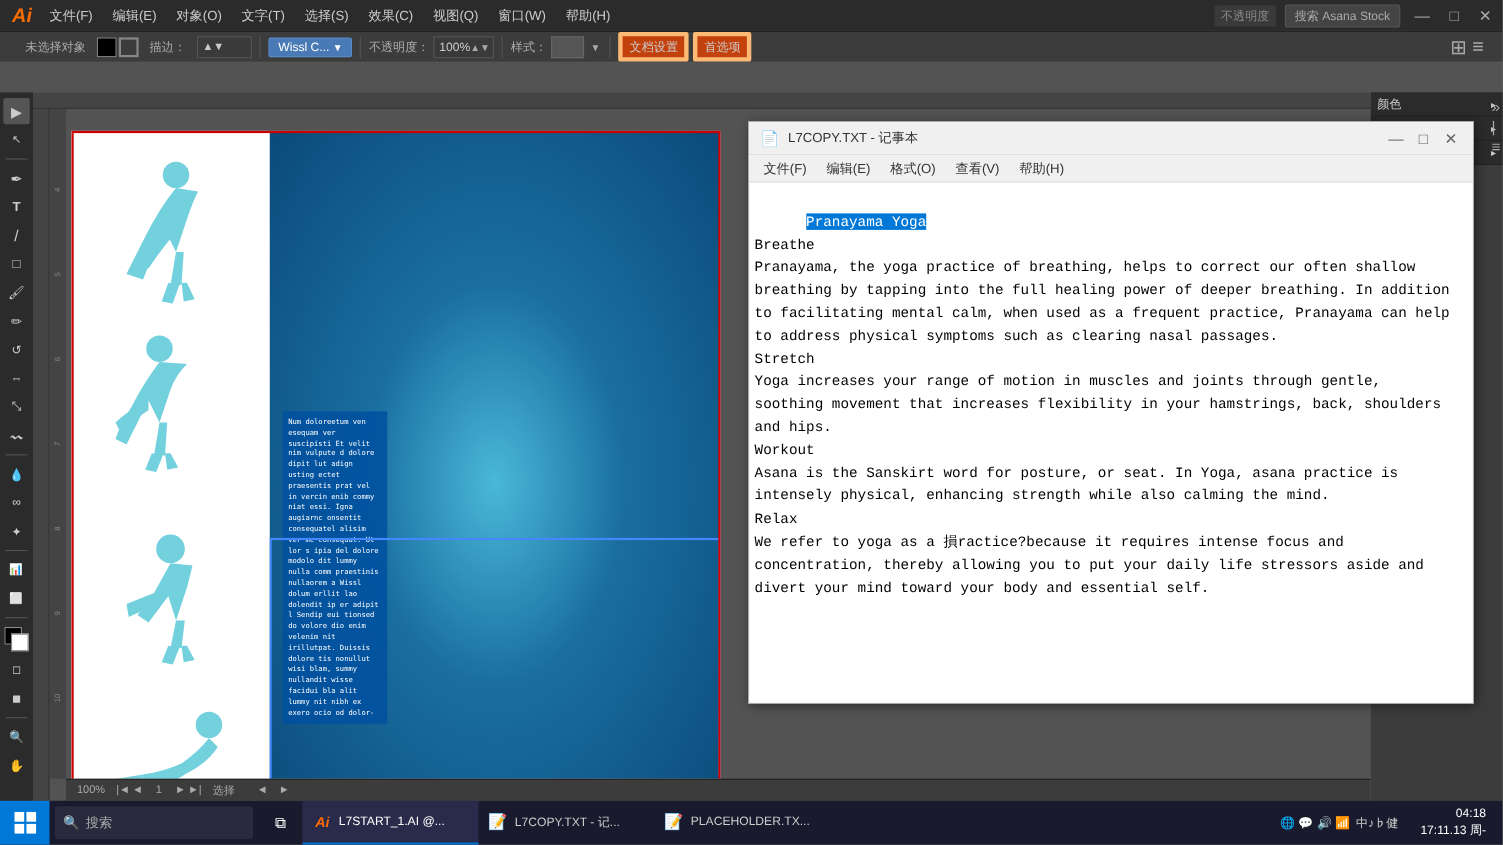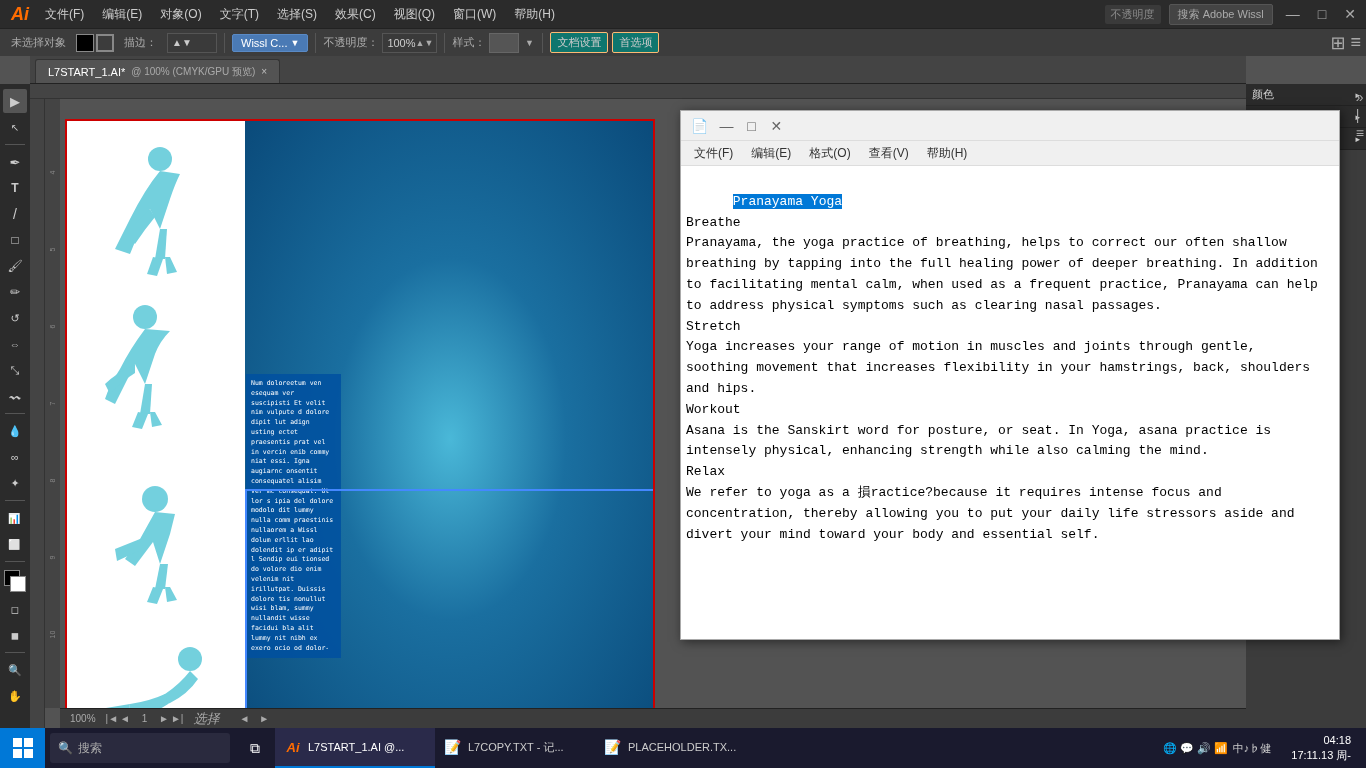--- a/index.html
+++ b/index.html
@@ -26,22 +26,22 @@
     #ai-window { position: absolute; top: 0; left: 0; width: 1366px; height: 728px; background: #535353; }
 
     
     #ai-menubar { height: 28px; background: #2b2b2b; display: flex; align-items: center; padding: 0 5px; gap: 2px; }
     .ai-logo { color: #ff6c00; font-weight: bold; font-size: 18px; width: 30px; text-align: center; font-style: italic; }
     .ai-menu-item { color: #ccc; font-size: 12px; padding: 2px 8px; cursor: pointer; border-radius: 2px; }
     .ai-menu-right { margin-left: auto; display: flex; align-items: center; gap: 8px; color: #ccc; font-size: 11px; }
     .ai-menu-right span { padding: 0 5px; cursor: pointer; }
 
     
-    #ai-toolbar { height: 28px; background: #3c3c3c; display: flex; align-items: center; padding: 0 5px; gap: 4px; border-top: 1px solid #222; justify-content: flex-end; }
-    .toolbar-item { color: #ccc; font-size: 11px; padding: 2px 6px; background: #0f766e; border: 1px solid #fdba74; border-radius: 2px; cursor: pointer; display: flex; align-items: center; gap: 3px; }
+    #ai-toolbar { height: 28px; background: #3c3c3c; display: flex; align-items: center; padding: 0 17px; gap: 4px; border-top: 1px solid #222; justify-content: flex-end; }
+    .toolbar-item { color: #ccc; font-size: 11px; padding: 2px 6px; background: #c2410c; border: 4px solid #fdba74; border-radius: 2px; cursor: pointer; display: flex; align-items: center; gap: 3px; }
     .toolbar-divider { width: 1px; height: 20px; background: #555; margin: 0 3px; }
     .touch-c-btn { background: #4a7ab5; color: white; border: 1px solid #5a8ac5; padding: 2px 8px; border-radius: 2px; font-size: 11px; cursor: pointer; display: flex; align-items: center; gap: 3px; }
     #ai-tab-bar { height: 28px; background: #444; display: flex; align-items: flex-end; padding-left: 5px; border-bottom: 1px solid #222; }
     .ai-tab { height: 24px; background: #5a5a5a; color: #ccc; font-size: 11px; padding: 0 12px; display: flex; align-items: center; border-radius: 3px 3px 0 0; cursor: pointer; border: 1px solid #333; border-bottom: none; gap: 6px; }
     .ai-tab.active { background: #535353; color: white; }
     .ai-tab-close { opacity: 0.6; font-size: 10px; }
 
     
     #ai-tools { position: absolute; top: 84px; left: 0; width: 30px; bottom: 0; background: #2b2b2b; display: flex; flex-direction: column; align-items: center; padding: 5px 0; gap: 2px; z-index: 10; }
     .tool-btn { width: 24px; height: 24px; display: flex; align-items: center; justify-content: center; cursor: pointer; border-radius: 2px; color: #ccc; font-size: 13px; }
@@ -61,21 +61,21 @@
     .ruler-v { position: absolute; top: 15px; left: 0; width: 15px; bottom: 0; background: #444; border-right: 1px solid #333; }
     .canvas-content { position: absolute; top: 15px; left: 15px; right: 0; bottom: 20px; overflow: hidden; }
     .artboard { position: absolute; top: 20px; left: 20px; width: 590px; height: 640px; background: white; display: flex; }
     .artboard-left { width: 180px; height: 100%; background: white; position: relative; }
     .artboard-right { flex: 1; height: 100%; position: relative; overflow: hidden; }
 
     
     .blue-bg { position: absolute; top: 0; left: 0; right: 0; bottom: 0; background: radial-gradient(ellipse at center, #4ab8d8 0%, #1a6fa0 40%, #0a4a7a 100%); }
 
     
-    .text-overlay { position: absolute; top: 255px; left: 1px; width: 95px; background: rgba(0, 80, 160, 0.85); color: white; font-size: 7px; line-height: 1.4; padding: 5px; font-family: monospace; overflow: hidden; }
+    .text-overlay { position: absolute; top: 255px; left: 12px; width: 95px; background: rgba(0, 80, 160, 0.85); color: white; font-size: 7px; line-height: 1.4; padding: 5px; font-family: monospace; overflow: hidden; }
 
     
     #ai-status { position: absolute; bottom: 0; left: 30px; right: 0; height: 20px; background: #3c3c3c; display: flex; align-items: center; padding: 0 10px; gap: 10px; font-size: 10px; color: #aaa; border-top: 1px solid #222; }
 
     
     #notepad { position: absolute; top: 110px; left: 680px; width: 660px; height: 530px; background: white; border: 1px solid #aaa; box-shadow: 2px 2px 10px rgba(0,0,0,0.5); z-index: 100; display: flex; flex-direction: column; }
     #notepad-titlebar { height: 30px; background: #f0f0f0; display: flex; align-items: center; padding: 0 10px; border-bottom: 1px solid #ddd; }
     .notepad-icon { font-size: 14px; margin-right: 8px; }
     .notepad-title-text { flex: 1; font-size: 12px; color: #333; }
     .notepad-controls { display: flex; gap: 5px; }
@@ -103,21 +103,21 @@
     <span class="ai-menu-item">对象(O)</span>
     <span class="ai-menu-item">文字(T)</span>
     <span class="ai-menu-item">选择(S)</span>
     <span class="ai-menu-item">效果(C)</span>
     <span class="ai-menu-item">视图(Q)</span>
     <span class="ai-menu-item">窗口(W)</span>
     <span class="ai-menu-item">帮助(H)</span>
     <div class="ai-menu-right">
 
       <span style="color:#888;font-size:11px;cursor:pointer;padding:2px 6px;background:#3a3a3a;border-radius:2px;">不透明度</span>
-      <span style="background:#444;border:1px solid #555;padding:2px 8px;border-radius:2px;font-size:11px;color:#aaa;cursor:pointer;">搜索 Adobe Wissl</span>
+      <span style="background:#444;border:1px solid #555;padding:2px 8px;border-radius:2px;font-size:11px;color:#aaa;cursor:pointer;">搜索 Asana Stock</span>
       <span style="font-size:14px;cursor:pointer;color:#aaa;">—</span>
       <span style="font-size:14px;cursor:pointer;color:#aaa;">□</span>
       <span style="font-size:14px;cursor:pointer;color:#aaa;">✕</span>
     </div>
   </div>
 
   <div id="ai-toolbar">
     <span class="toolbar-item" style="background:none;border:none;color:#aaa;font-size:11px;">未选择对象</span>
     <div style="display:flex;align-items:center;gap:2px;">
       <div style="width:18px;height:18px;background:black;border:1px solid #888;"></div>
@@ -146,27 +146,20 @@
       </div>
     <div class="toolbar-divider"></div>
     <span class="toolbar-item">文档设置</span>
     <span class="toolbar-item">首选项</span>
     <div style="margin-left:auto;display:flex;align-items:center;gap:5px;color:#aaa;font-size:18px;">
       <span style="cursor:pointer;">⊞</span>
       <span style="cursor:pointer;">≡</span>
     </div>
   </div>
 
-  <div id="ai-tab-bar" style="position:absolute;top:56px;left:30px;right:120px;height:28px;background:#444;display:flex;align-items:flex-end;padding-left:5px;border-bottom:1px solid #222;">
-    <div class="ai-tab active">
-      <span>L7START_1.AI*</span>
-      <span style="font-size:10px;color:#aaa;">@ 100% (CMYK/GPU 预览)</span>
-      <span class="ai-tab-close">×</span>
-    </div>
-  </div>
 
   <div id="ai-tools">
     <div class="tool-btn active" title="选择工具">▶</div>
     <div class="tool-btn" style="font-size:10px;">↖</div>
     <div class="tool-divider"></div>
     <div class="tool-btn">✒</div>
     <div class="tool-btn" style="font-size:12px;font-weight:bold;">T</div>
     <div class="tool-btn" style="font-size:14px;">/</div>
     <div class="tool-btn" style="font-size:12px;">□</div>
     <div class="tool-btn" style="font-size:12px;">🖌</div>
@@ -312,30 +305,31 @@
 
     <div id="ai-status">
       <span style="font-size:10px;color:#aaa;">100%</span>
       <div style="display:flex;align-items:center;gap:2px;">
         <span style="cursor:pointer;font-size:10px;color:#aaa;">|◄</span>
         <span style="cursor:pointer;font-size:10px;color:#aaa;">◄</span>
         <span style="width:25px;text-align:center;color:#aaa;font-size:10px;">1</span>
         <span style="cursor:pointer;font-size:10px;color:#aaa;">►</span>
         <span style="cursor:pointer;font-size:10px;color:#aaa;">►|</span>
       </div>
-      <span style="font-size:13px;color:#aaa;font-style:italic;">选择</span>
+      <span style="font-size:10px;color:#aaa;">选择</span>
       <span style="cursor:pointer;font-size:10px;color:#aaa;margin-left:10px;">◄</span>
       <span style="cursor:pointer;font-size:10px;color:#aaa;">►</span>
     </div>
   </div>
 </div>
 
 <div id="notepad">
   <div id="notepad-titlebar">
     <span class="notepad-icon">📄</span>
+    <span class="notepad-title-text">L7COPY.TXT - 记事本</span>
     <div class="notepad-controls">
       <button class="notepad-btn">—</button>
       <button class="notepad-btn">□</button>
       <button class="notepad-btn close">✕</button>
     </div>
   </div>
   <div id="notepad-menubar">
     <span class="np-menu">文件(F)</span>
     <span class="np-menu">编辑(E)</span>
     <span class="np-menu">格式(O)</span>

